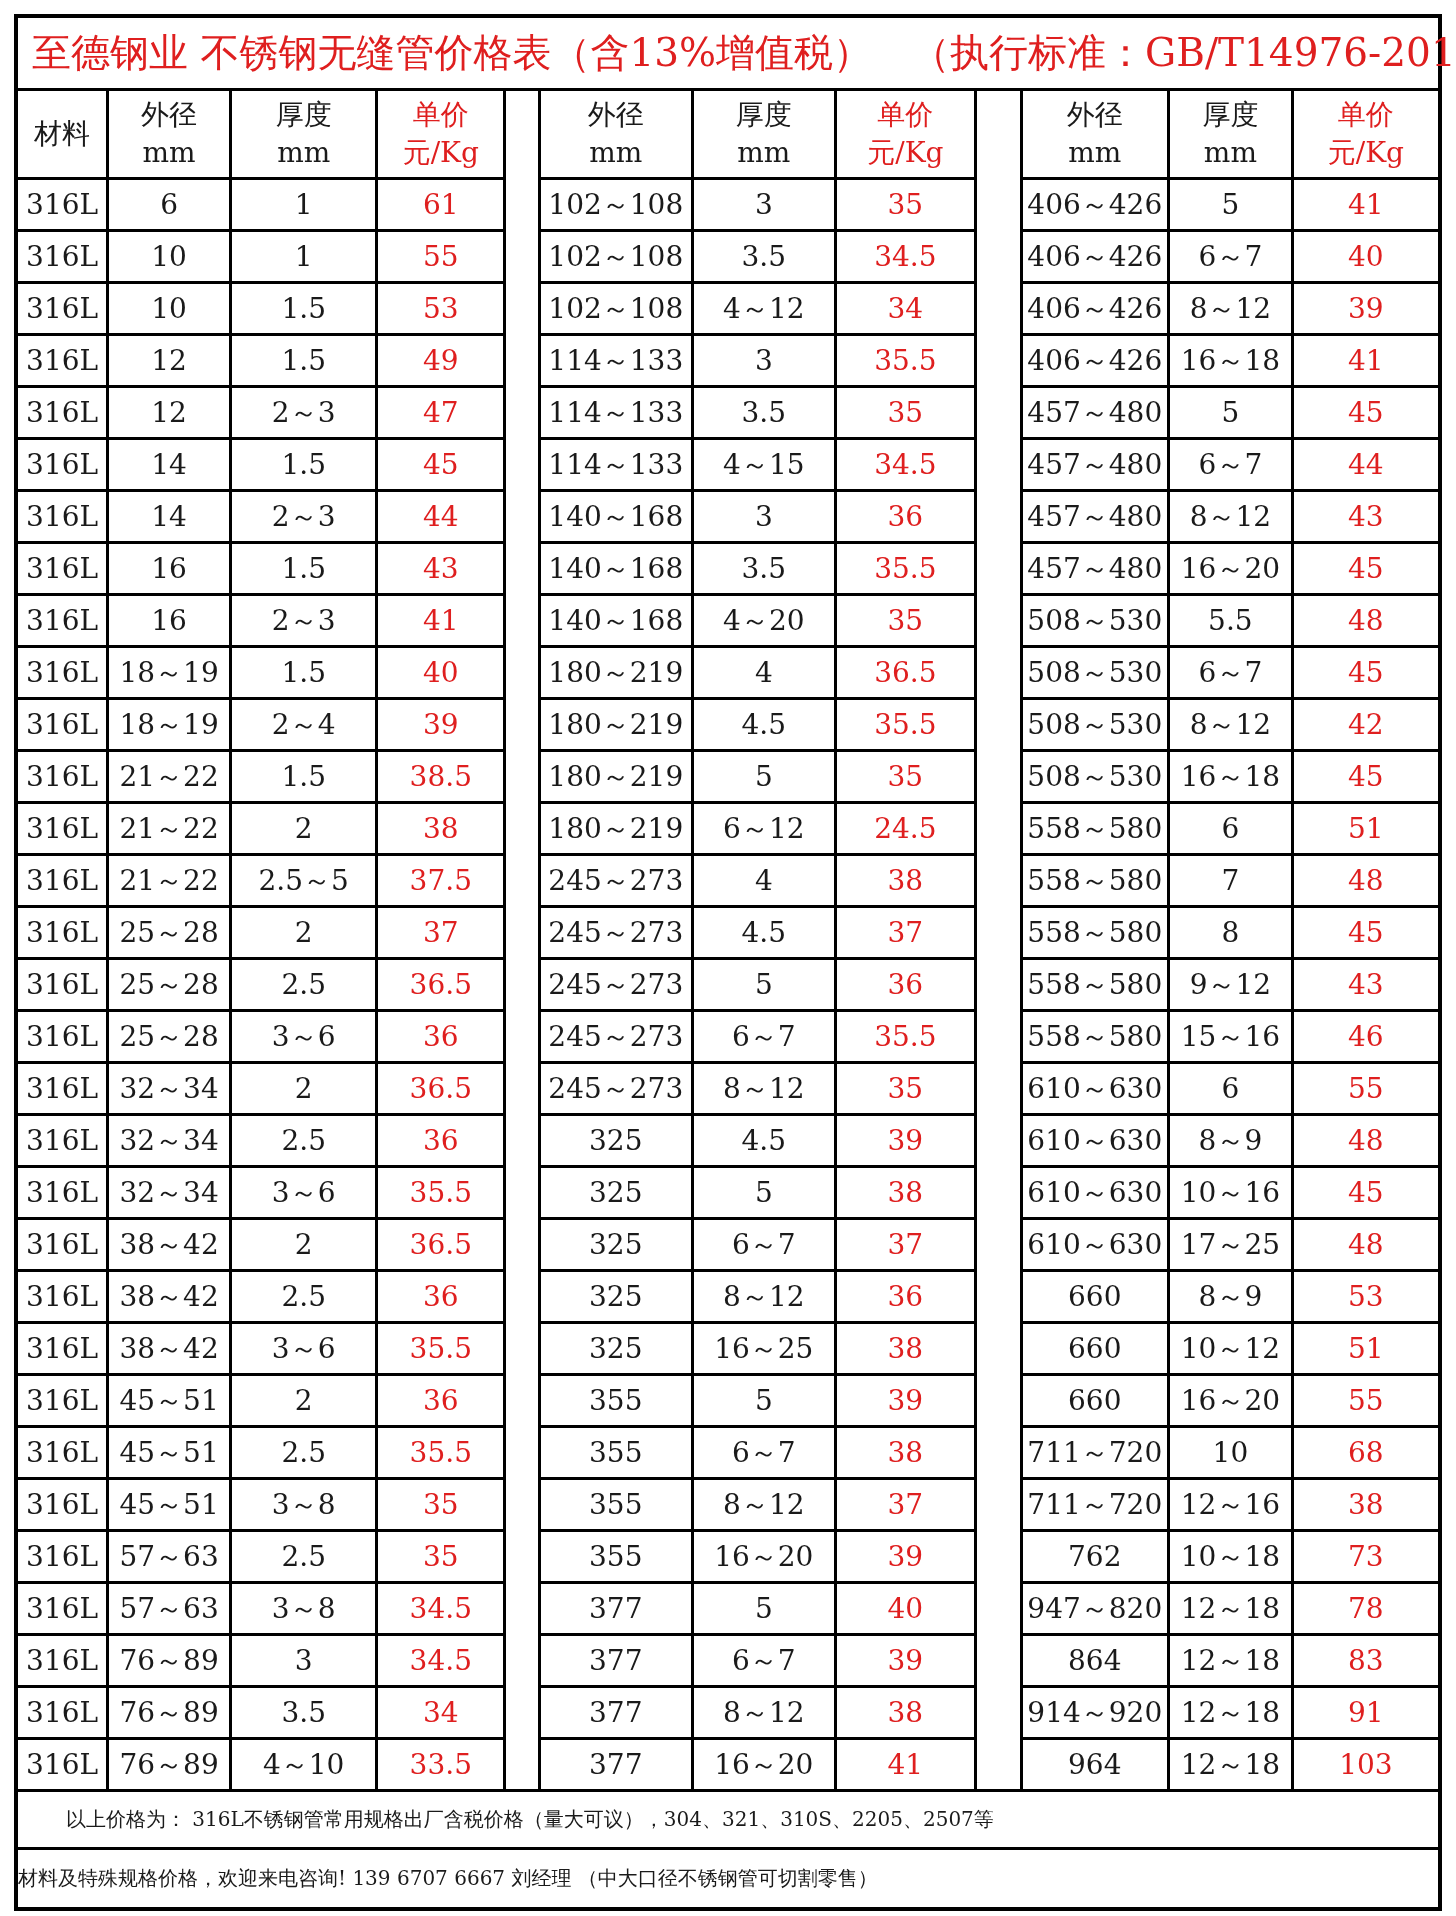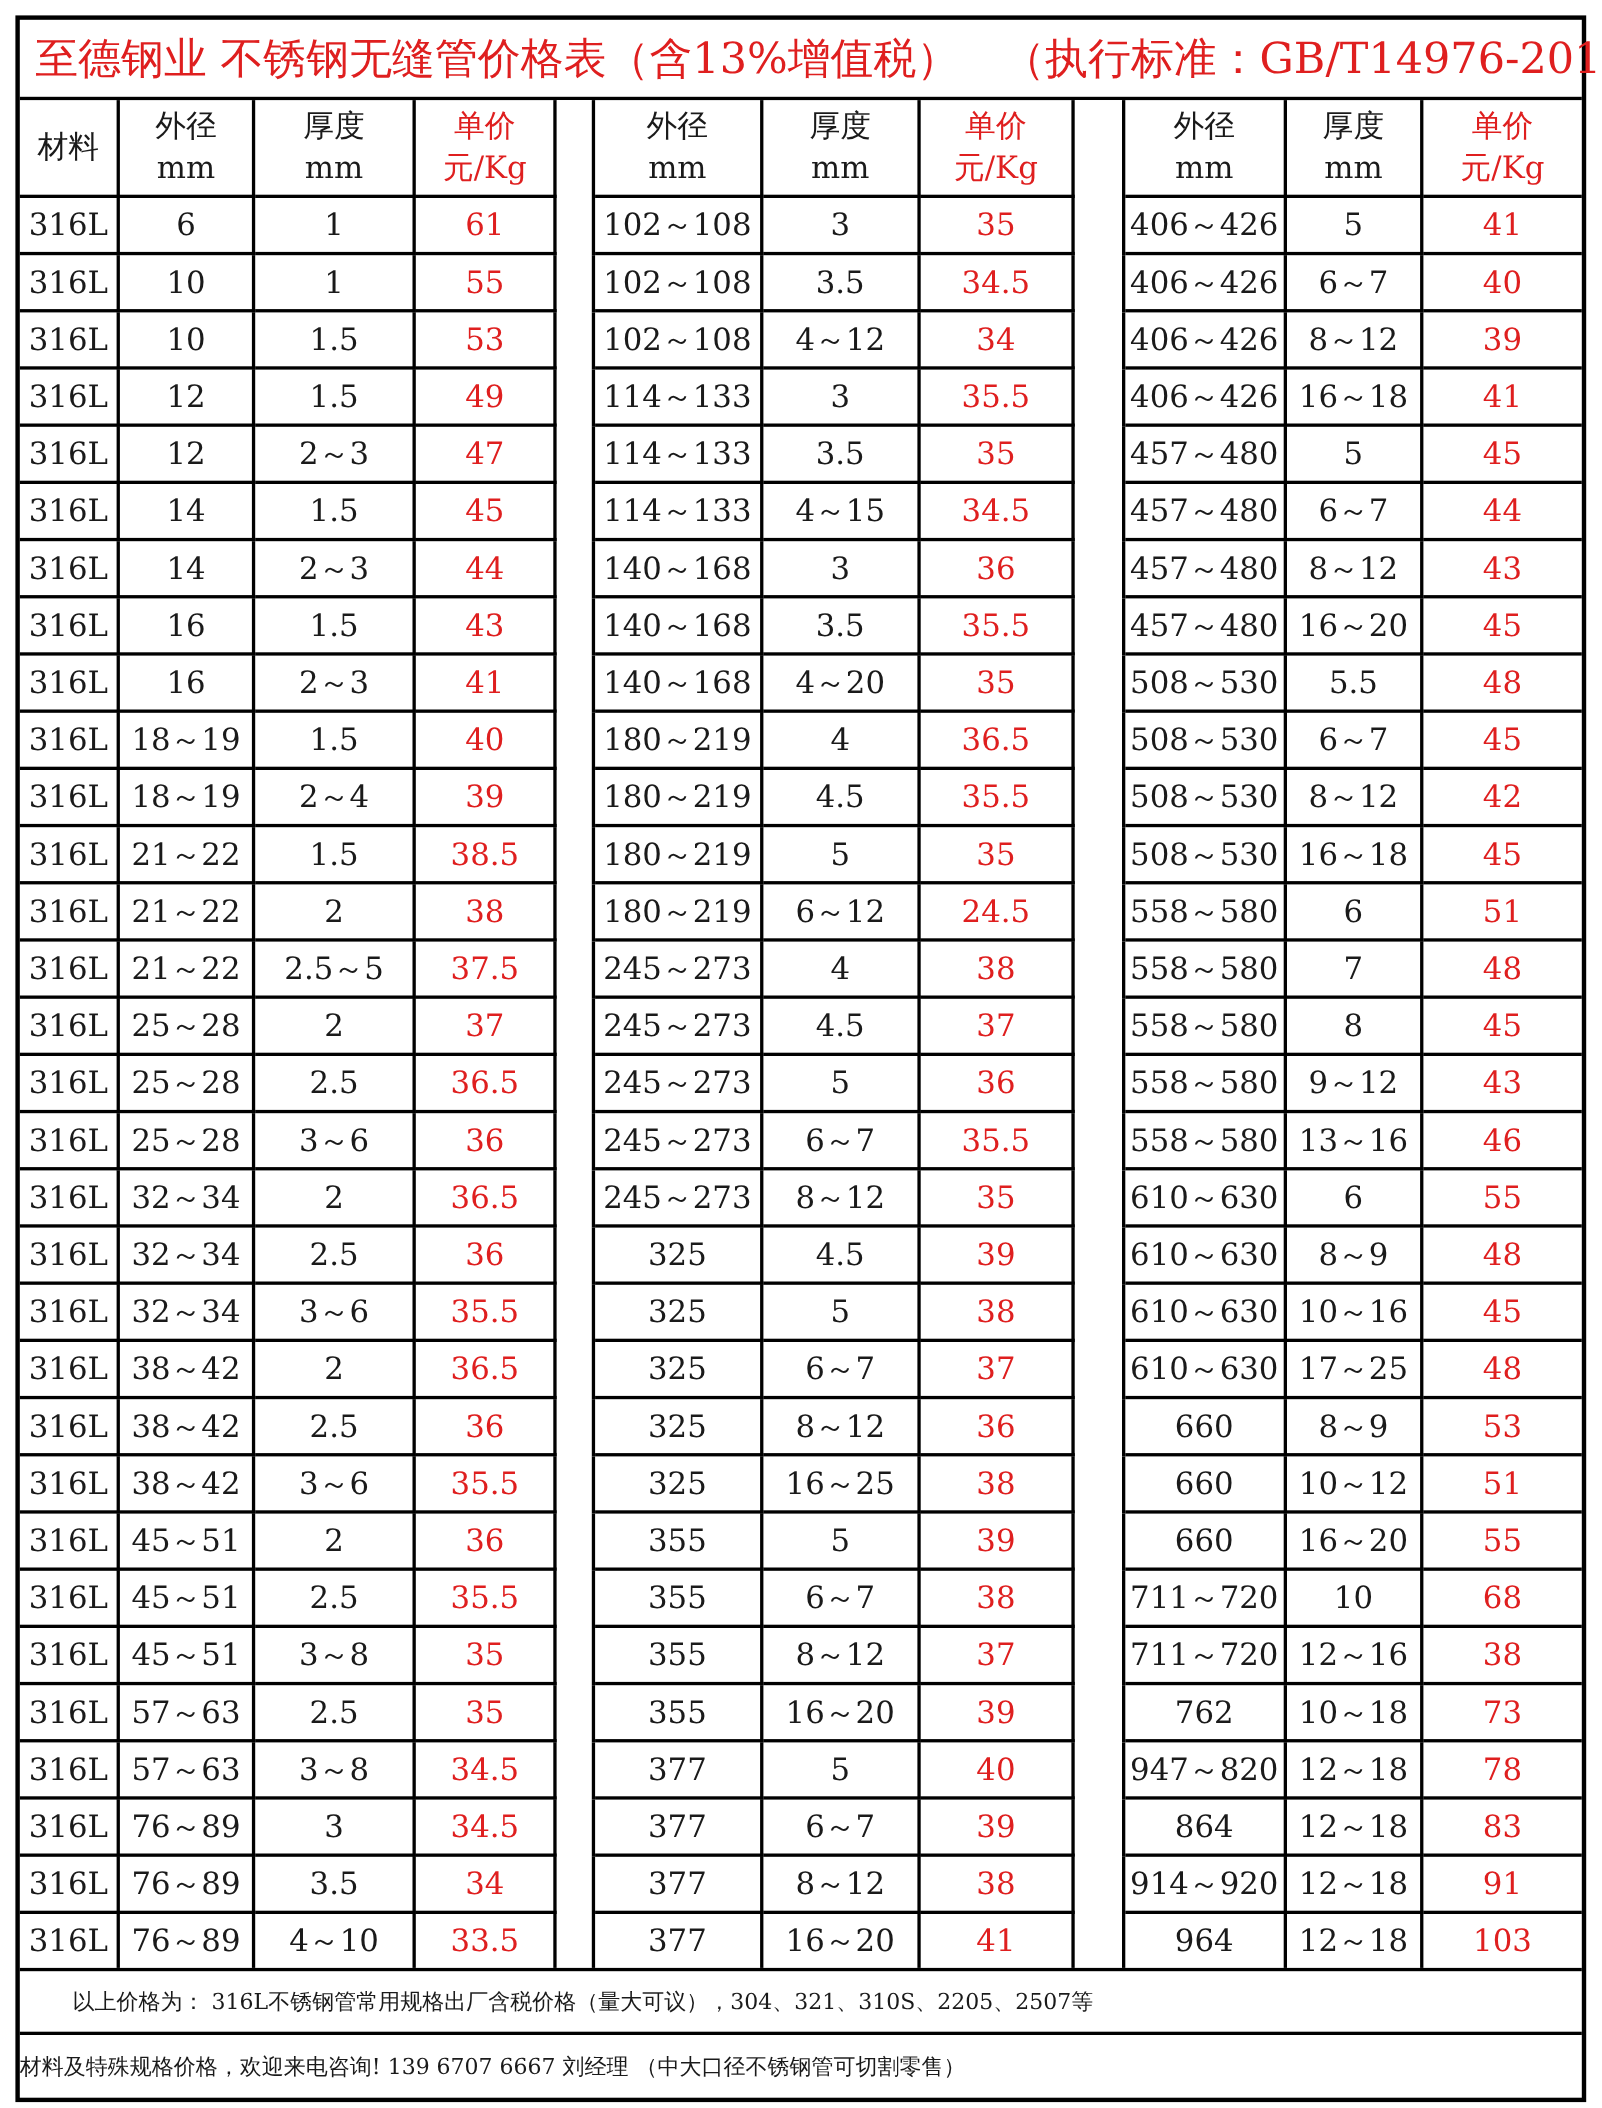--- a/index.html
+++ b/index.html
@@ -355,21 +355,21 @@
           <td>316L</td>
           <td>25～28</td>
           <td>3～6</td>
           <td class="red">36</td>
           <td class="gap"></td>
           <td>245～273</td>
           <td>6～7</td>
           <td class="red">35.5</td>
           <td class="gap"></td>
           <td>558～580</td>
-          <td>13～16</td>
+          <td>15～16</td>
           <td class="red">46</td>
         </tr>
         <tr>
           <td>316L</td>
           <td>32～34</td>
           <td>2</td>
           <td class="red">36.5</td>
           <td class="gap"></td>
           <td>245～273</td>
           <td>8～12</td>

